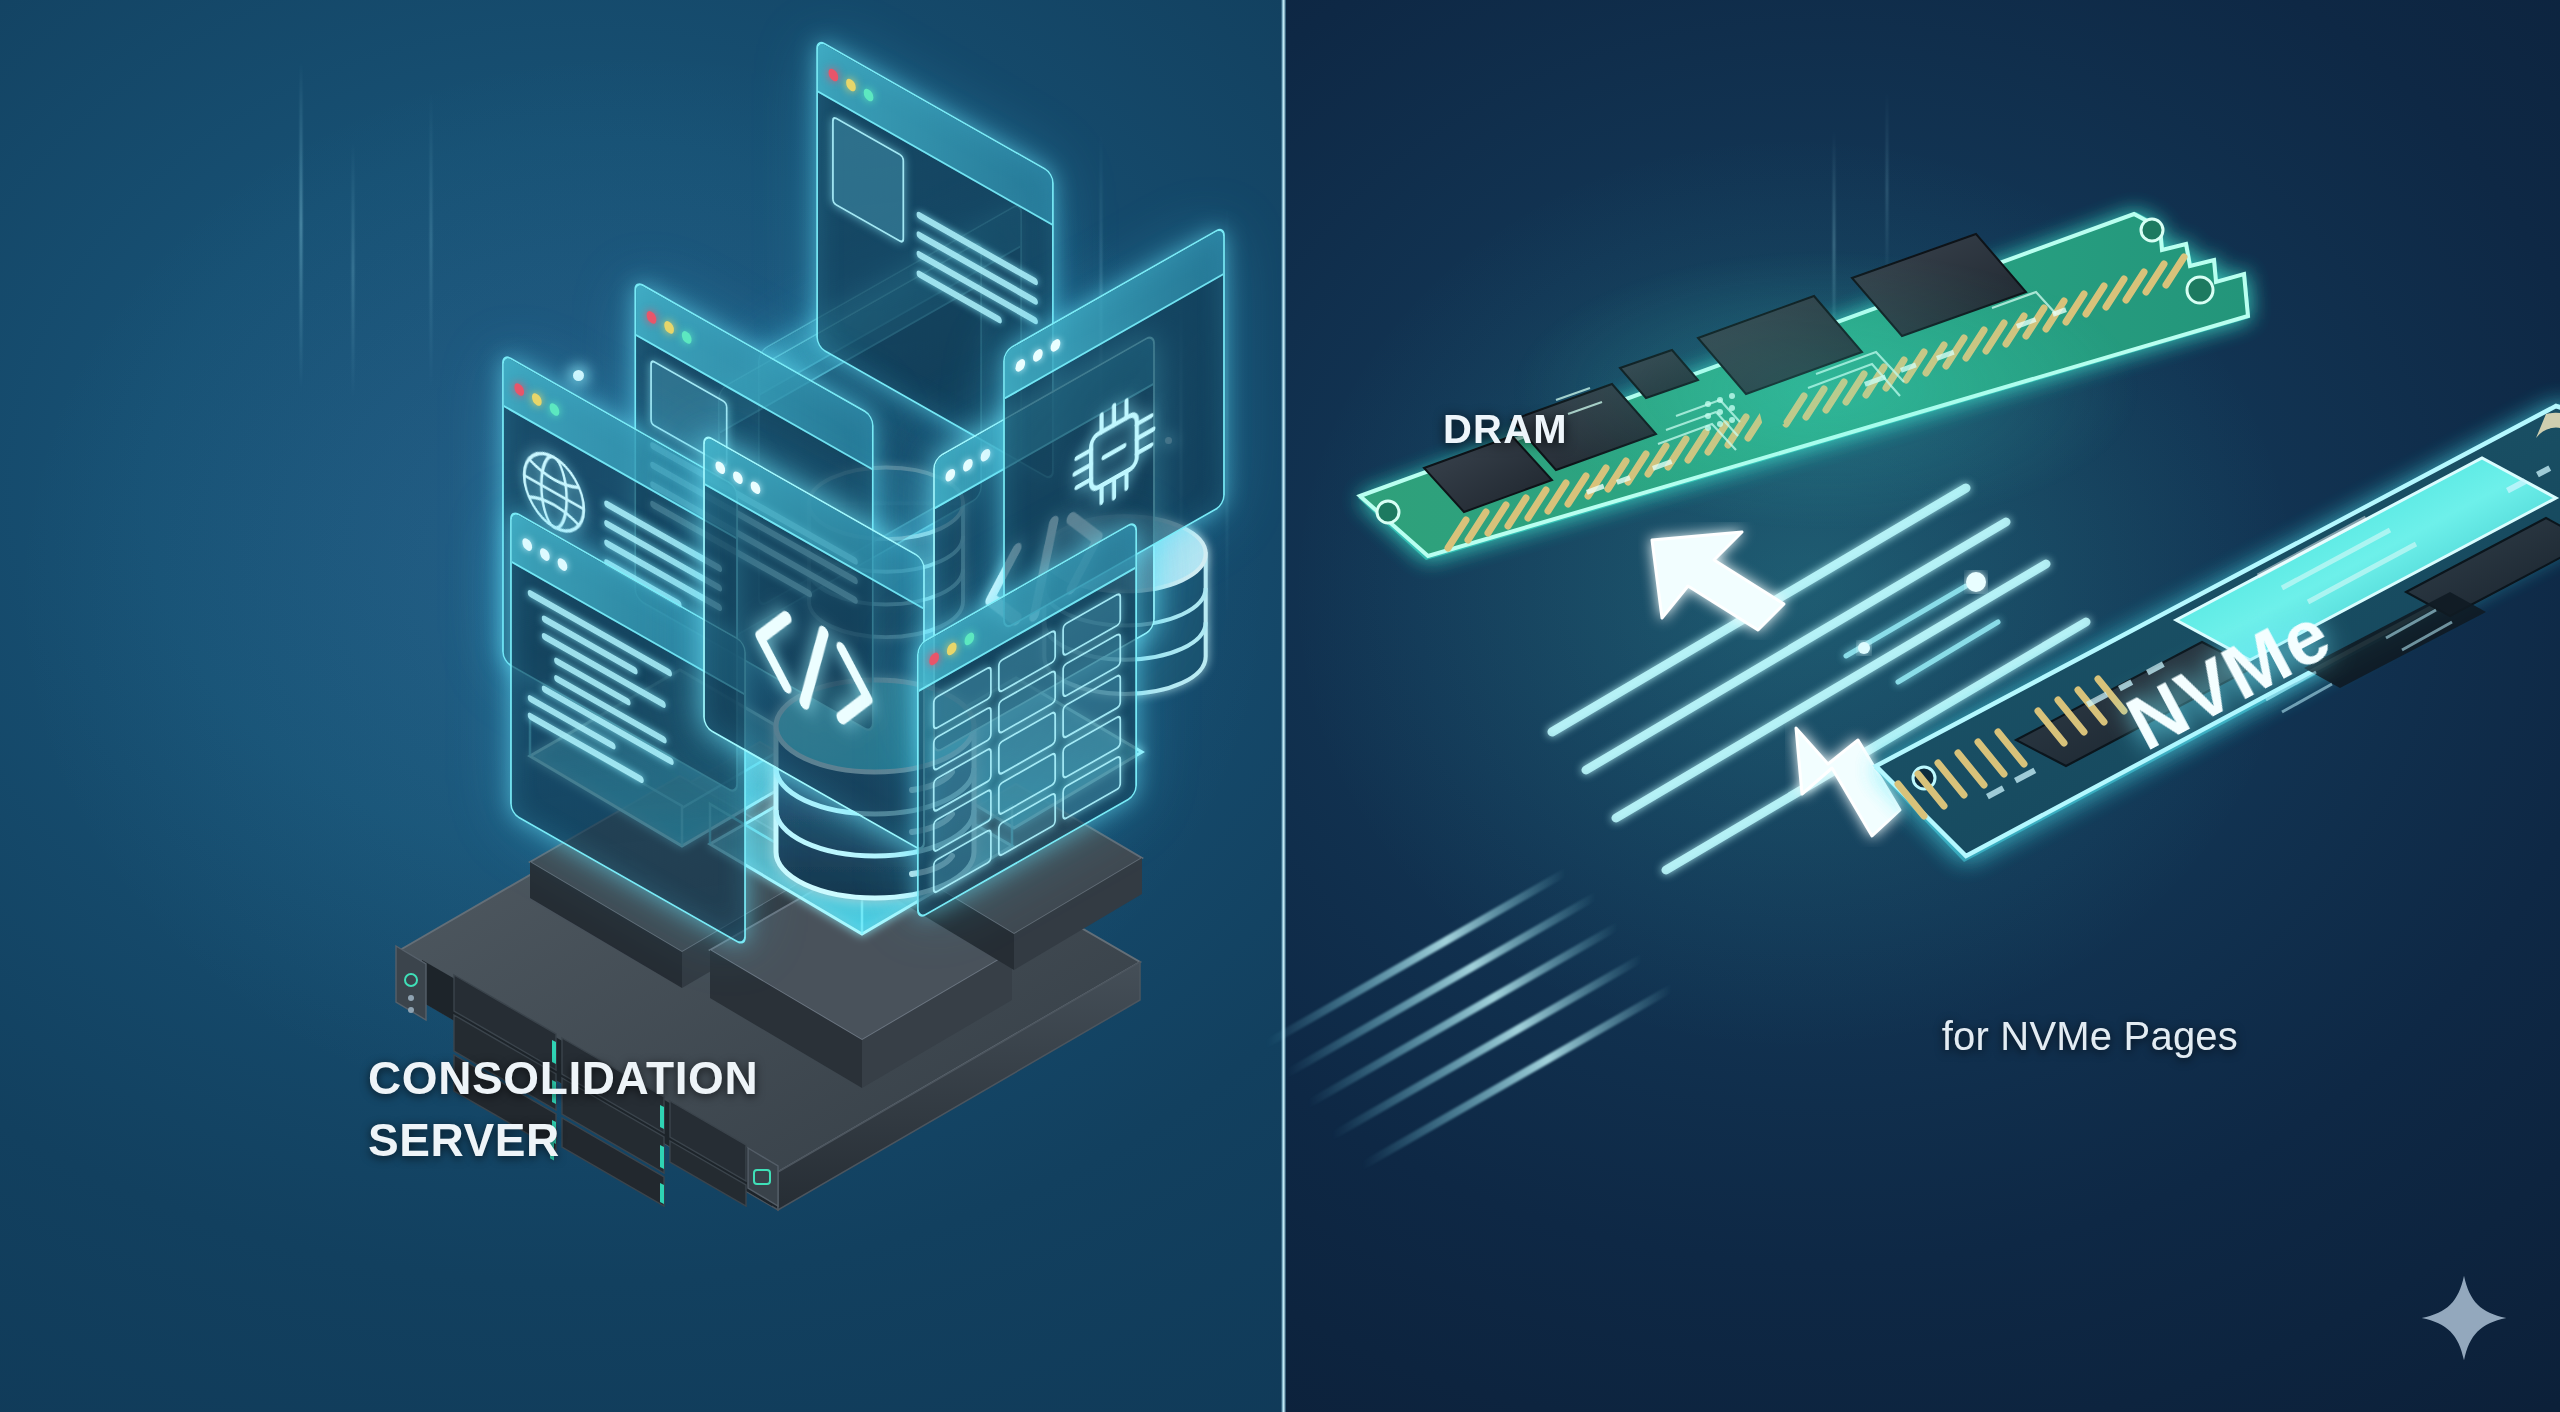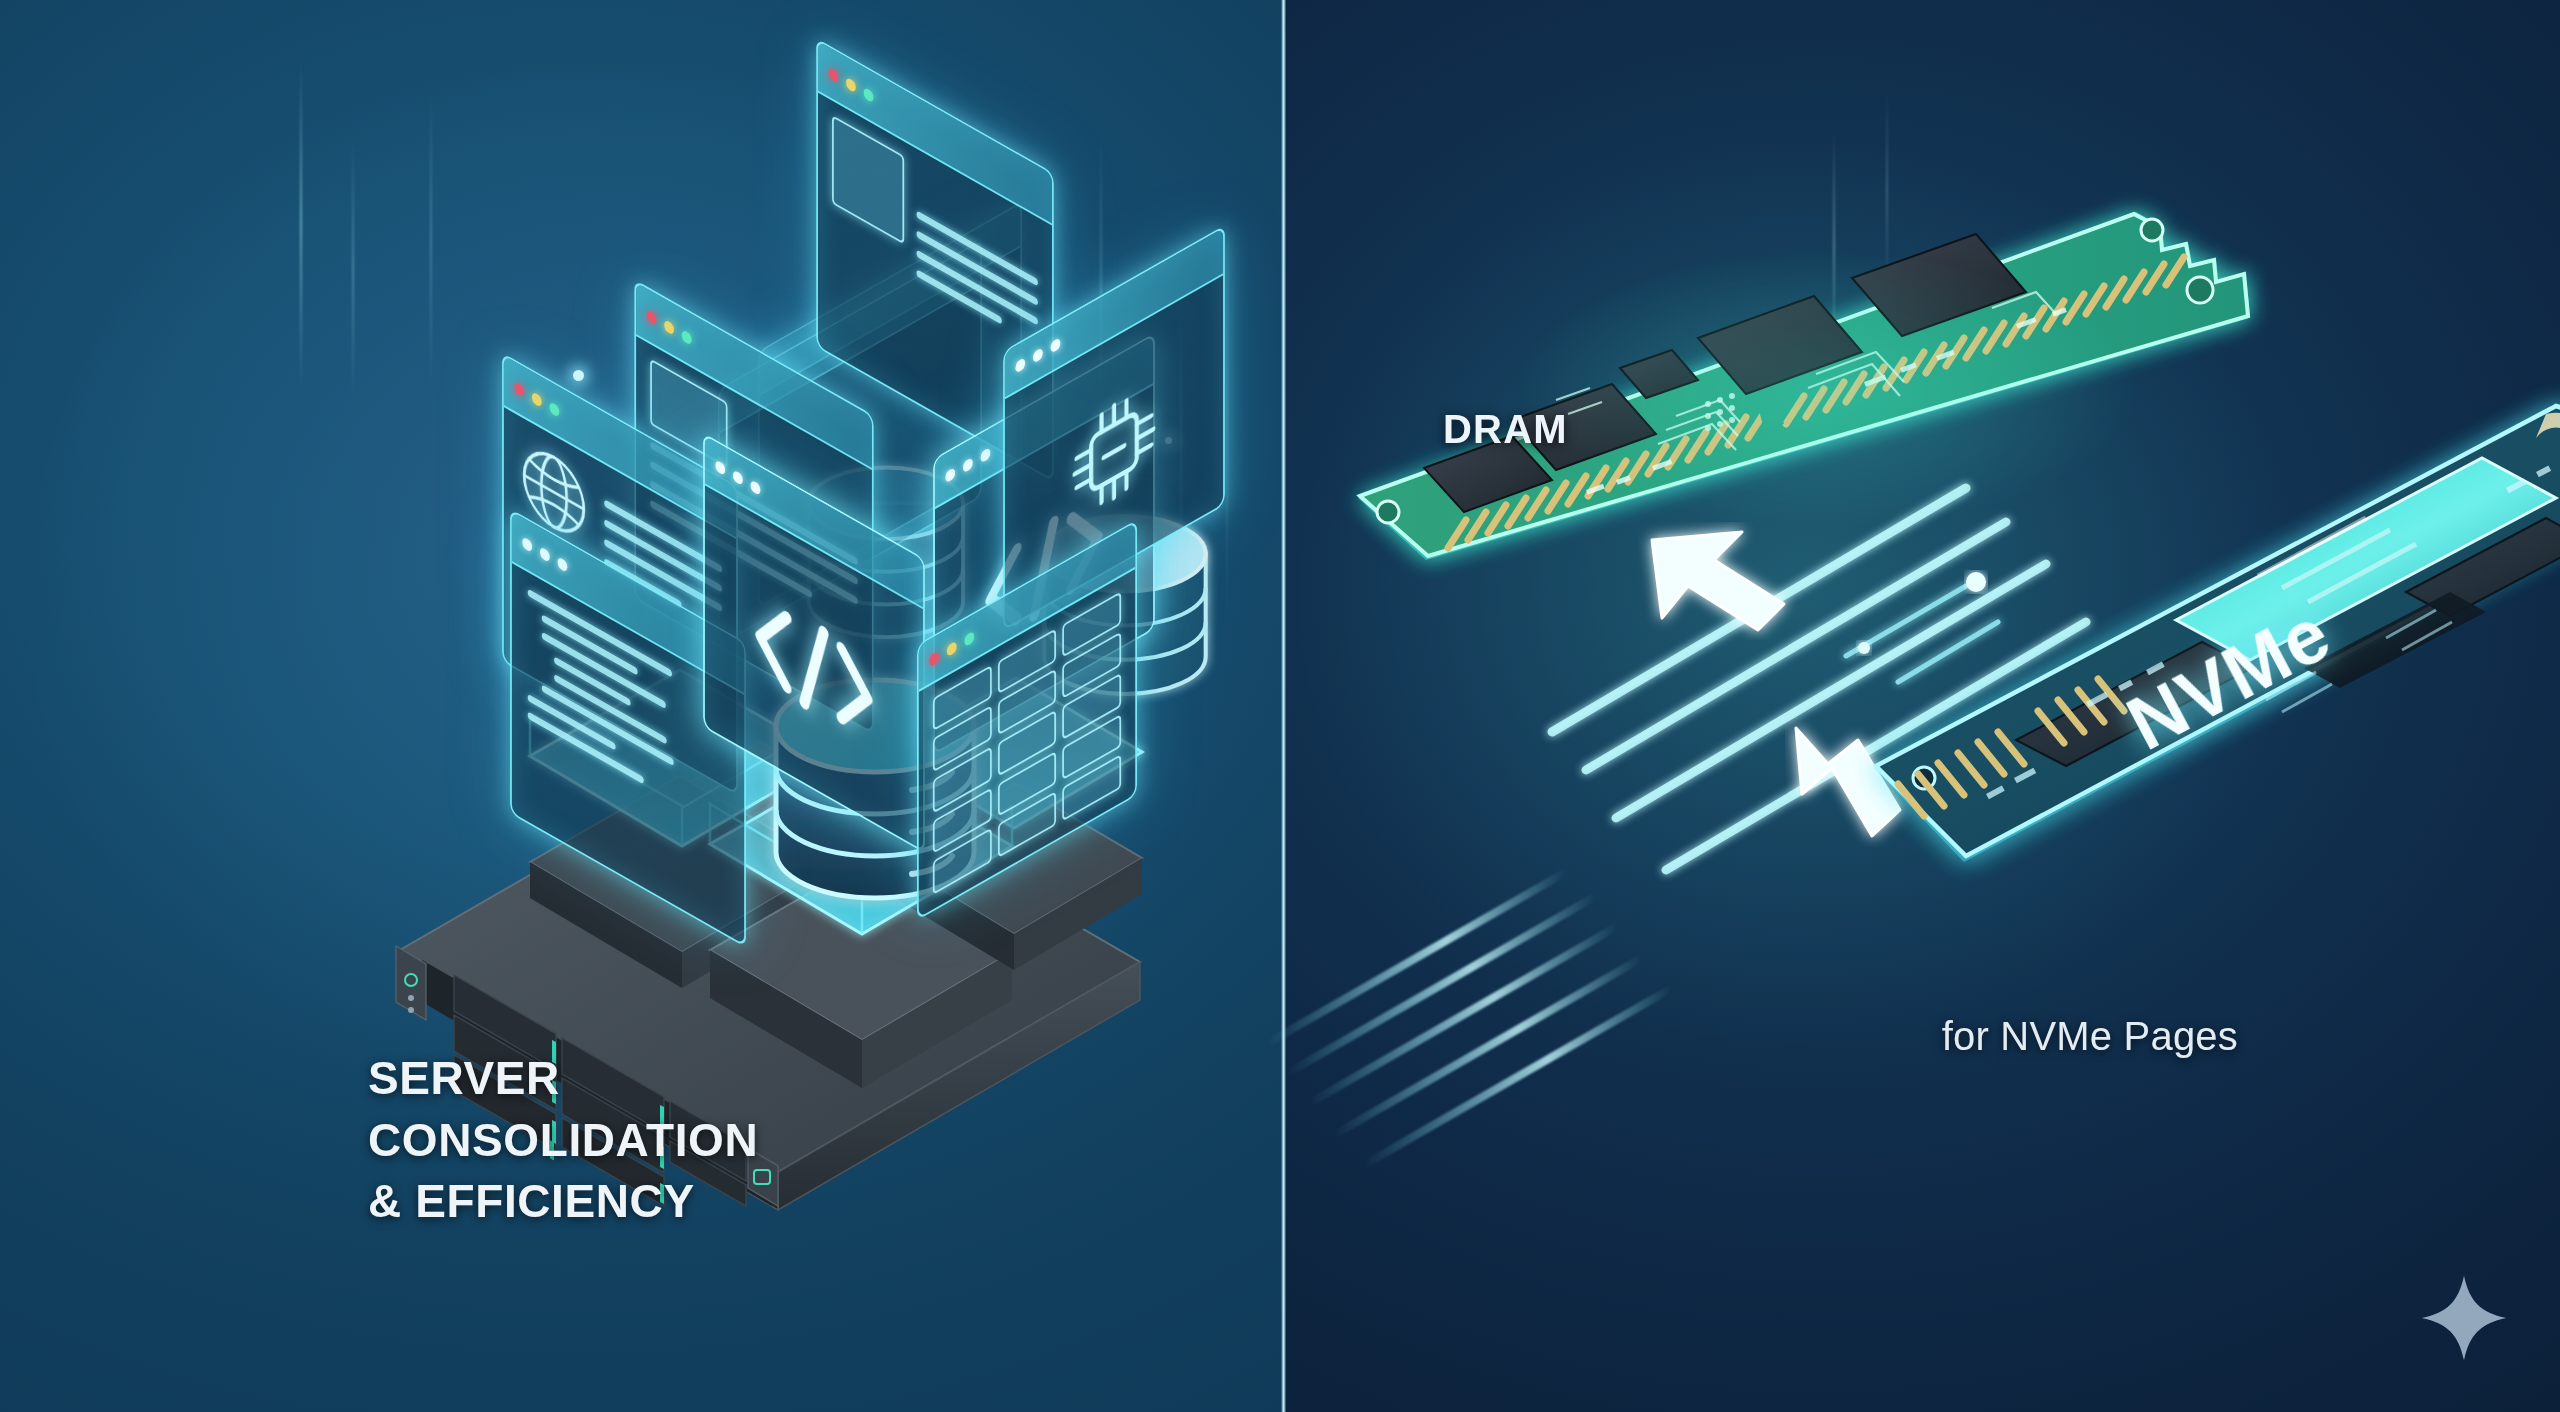--- a/index.html
+++ b/index.html
@@ -421,23 +421,22 @@
           <div class="thumb"></div>
           <div class="thumb"></div>
           <div class="thumb"></div>
         </div>
       </div>
     </div>
 
   </div>
 
   <div id="left-caption">
+    <div>CONSOLIDATION</div>
     <div>SERVER</div>
-    <div>CONSOLIDATION</div>
-    <div>&amp; EFFICIENCY</div>
   </div>
 
   <div class="panel" id="panel-right"></div>
 
   <div id="right-scene">
 
     <div class="streak" style="left:547px;top:130px;height:230px;opacity:.7;"></div>
     <div class="streak" style="left:600px;top:90px;height:200px;opacity:.45;"></div>
 
     <svg style="position:absolute;left:30px;top:168px;" width="990" height="420" viewBox="0 0 990 420">

